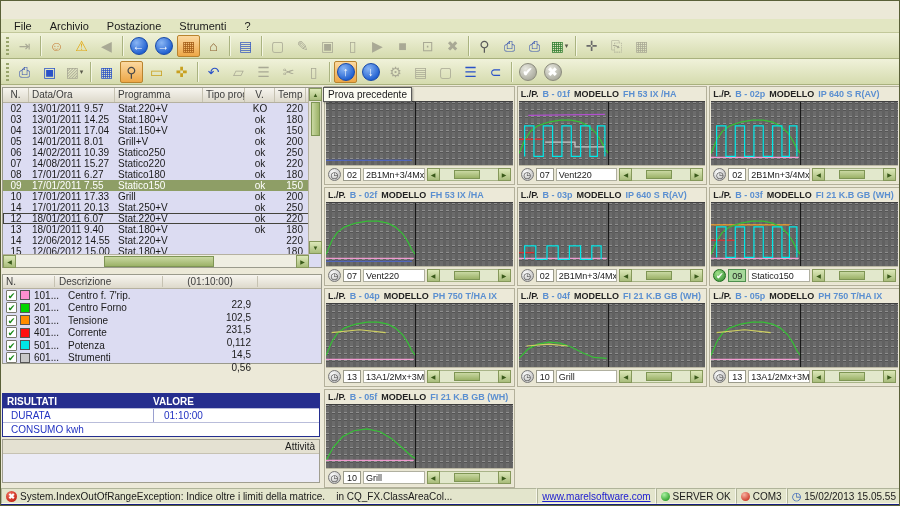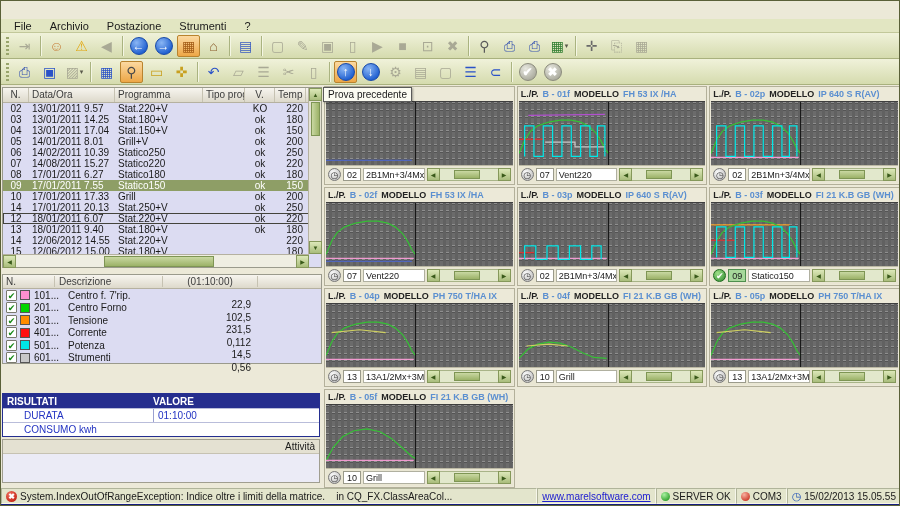--- a/index.html
+++ b/index.html
@@ -63,22 +63,22 @@
   .shead{display:flex;height:14px;background:linear-gradient(#f7f5ef,#ddd9cb);border-bottom:1px solid #b5b1a0;color:#3c3c3c;align-items:center;}
   .shead .h1{width:52px;padding-left:3px;border-right:1px solid #c6c2b2;}
   .shead .h2{width:108px;padding-left:4px;border-right:1px solid #c6c2b2;}
   .shead .h3{width:95px;text-align:center;border-right:1px solid #c6c2b2;}
   
   #results{position:absolute;left:1px;top:392px;width:318px;border:1px solid #242e90;background:#fff;}
   .rhead{display:flex;height:14px;background:#252e8e;color:#fff;font-weight:bold;align-items:center;}
   .rhead .r1{width:150px;padding-left:4px;}
   .rhead .r2{flex:1;}
   .rrow{display:flex;height:14px;align-items:center;color:#2232c2;border-top:1px solid #b9bdda;}
-  .rrow .r1{width:150px;padding-left:21px;}
-  .rrow .r2{flex:1;border-left:1px solid #9aa0d0;padding-left:4px;height:100%;line-height:14px;}
+  .rrow .r1{width:150px;padding-left:8px;}
+  .rrow .r2{flex:1;border-left:1px solid #9aa0d0;padding-left:10px;height:100%;line-height:14px;}
   
   #activity{position:absolute;left:1px;top:438px;width:318px;height:44px;border:1px solid #a09e90;background:#ebebf6;}
   .ahead{height:14px;background:#e4e1d2;border-bottom:1px solid #c6c2b2;padding:1px 4px;text-align:right;}
   
   #panels{position:absolute;left:323px;top:85px;width:576px;height:402px;display:grid;
     grid-template-columns:repeat(3,1fr);grid-template-rows:repeat(4,1fr);gap:2px;}
   .cpanel{position:relative;background:#ece9d8;border:1px solid #b3b09a;}
   .phead{height:14px;display:flex;align-items:center;gap:4px;padding-left:3px;font-size:9px;white-space:nowrap;overflow:hidden;}
   .phead .lp,.phead .mod{font-weight:bold;color:#222;}
   .phead .code,.phead .model{color:#5b8fd0;font-weight:bold;}

